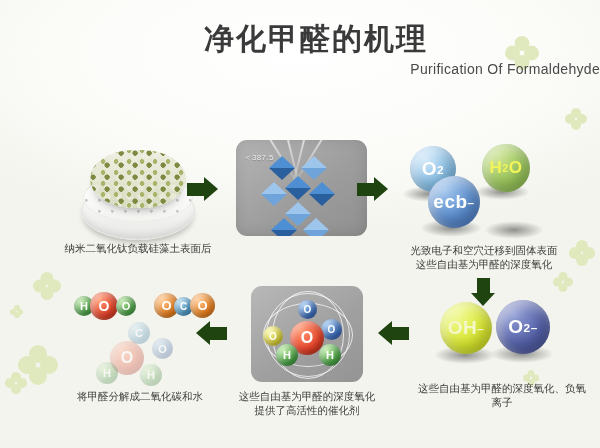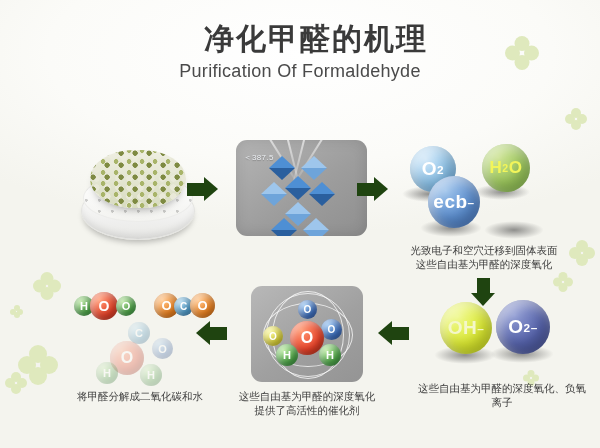--- a/index.html
+++ b/index.html
@@ -22,29 +22,29 @@
   .clover span{
     position:absolute;border-radius:50%;
     background:#dfe9bd;
   }
   .clover .p1{left:50%;top:0;transform:translateX(-50%);}
   .clover .p2{left:50%;bottom:0;transform:translateX(-50%);}
   .clover .p3{top:50%;left:0;transform:translateY(-50%);}
   .clover .p4{top:50%;right:0;transform:translateY(-50%);}
 
   
-  .header{position:absolute;left:0;right:0;top:22px;text-align:center;}
+  .header{position:absolute;left:0;right:0;top:22px;text-align:right;}
   .title-row{display:flex;align-items:center;justify-content:center;gap:10px;}
   .title-cn{
     font-size:30px;font-weight:bold;color:#3a3a3a;
     letter-spacing:2px;line-height:1.1;
     font-family:"DejaVu Sans","Liberation Sans",sans-serif;
   }
   .title-en{
-    margin-top:6px;font-size:18px;color:#4a4a4a;letter-spacing:.3px;
+    margin-top:6px;font-size:14px;color:#4a4a4a;letter-spacing:.3px;
     font-family:"Liberation Sans",sans-serif;
   }
   .title-clover{position:relative;width:22px;height:22px;flex:0 0 22px;}
   .title-clover span{background:#e2ecc0;}
 
   
   .panel{position:absolute;}
   .caption{
     margin-top:7px;text-align:center;
     font-size:10.5px;color:#3c3c3c;line-height:1.35;
@@ -241,20 +241,21 @@
     </div>
     <div class="title-en">Purification Of Formaldehyde</div>
   </div>
 
   <div class="panel p1box">
     <div class="disc-wrap">
       <div class="disc-base"></div>
       <div class="disc-top"></div>
       <div class="granules"></div>
     </div>
+    <div class="caption">纳米二氧化钛负载硅藻土表面后</div>
   </div>
 
   <div class="arrow arr-r" style="left:187px;top:178px;">
     <span class="shaft"></span>
       <span class="head"></span>
   </div>
 
   <div class="panel p2box">
     <div class="uvbox">
       <div class="ray" style="transform:rotate(-32deg);left:26px;"></div>

